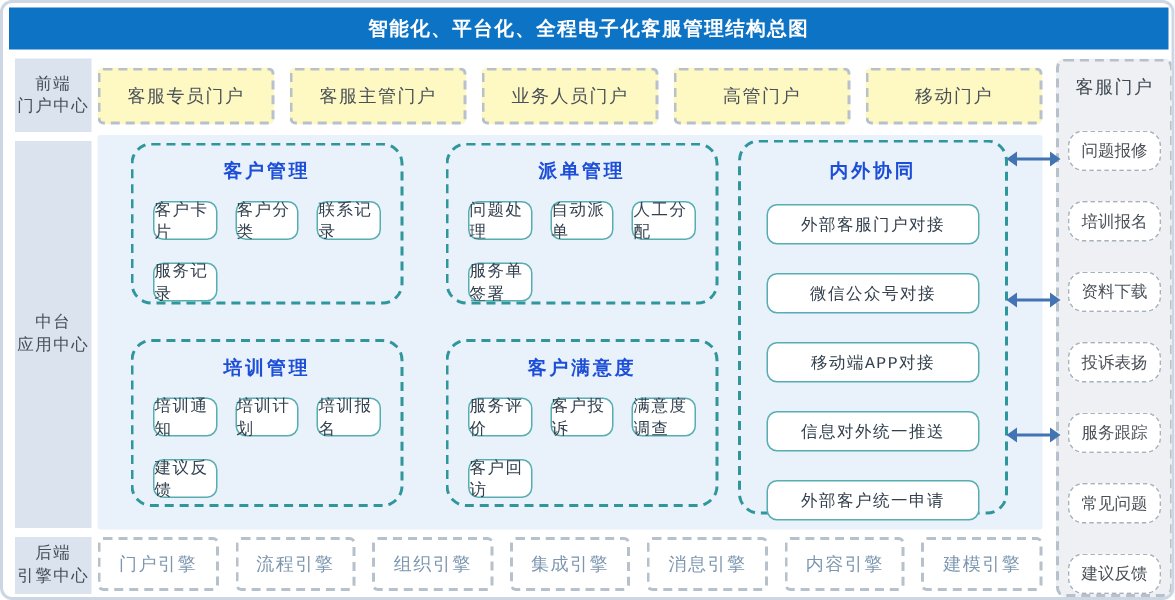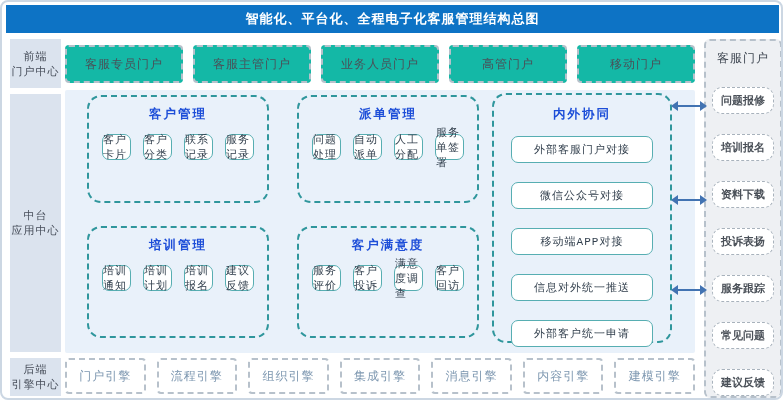--- a/index.html
+++ b/index.html
@@ -29,21 +29,21 @@
   }
   .label-front { top:37px; height:49px; }
   .label-middle { top:92px; height:258px; }
   .label-back { top:356px; height:38px; }
 
   .top-row {
     position:absolute; left:63px; top:37px; width:630px; height:50px;
     display:flex; gap:10px; align-items:center;
   }
   .top-box {
-    flex:1; height:38px; background:#14b8a6;
+    flex:1; height:38px; background:#fef9c3;
     border:2px dashed #b7c1cb; border-radius:4px;
     display:flex; align-items:center; justify-content:center;
     font-size:12px; color:#4a5058; letter-spacing:1px;
   }
 
   .main-area {
     position:absolute; left:63px; top:88px; width:630px; height:263px;
     background:#e9f1fa; border-radius:2px;
   }
   .panel {
@@ -55,21 +55,21 @@
     text-align:center; font-size:12.5px; font-weight:600;
     color:#1d4ed8; letter-spacing:2px;
   }
   .panel-customer { left:22px; top:5px; width:182px; height:108px; }
   .panel-dispatch { left:232px; top:5px; width:182px; height:108px; }
   .panel-training { left:22px; top:136px; width:182px; height:112px; }
   .panel-satisfaction { left:232px; top:136px; width:182px; height:112px; }
   .panel-collab { left:427px; top:3px; width:180px; height:250px; padding-top:11px;font-family:Liberation Mono, monospace; }
 
   .grid-2 {
-    display:grid; grid-template-columns:1fr 1fr 1fr 1fr;
+    display:grid; grid-template-columns:1fr 1fr 1fr;
     gap:15px 12px; padding:11px 13px 0 13px;
   }
   .cell-box {
     height:26px; background:#fff;
     border:1px solid #57aeb2; border-radius:7px;
     display:flex; align-items:center; justify-content:center;
     font-size:11px; color:#33404e; letter-spacing:1px;
   }
   .stack-5 {
     display:flex; flex-direction:column; gap:19px;
@@ -95,21 +95,21 @@
     display:flex; flex-direction:column; align-items:center;
     padding:9px 0 0 0;
   }
   .right-title {
     font-size:12px; color:#3f4752; letter-spacing:1px;
   }
   .right-box {
     width:62px; height:29px; margin-top:20px; background:#fff;
     border:1.5px dashed #a8b2bc; border-radius:10px;
     display:flex; align-items:center; justify-content:center;
-    font-size:11px; color:#4a5058;font-weight:bold;
+    font-size:11px; color:#4a5058;
   }
 
   .h-arrow {
     position:absolute; left:672px; width:30px; height:0;
     border-top:2px solid #4273b2;
   }
   .h-arrow::before, .h-arrow::after {
     content:''; position:absolute; top:-6px;
     border:5px solid transparent;
   }

